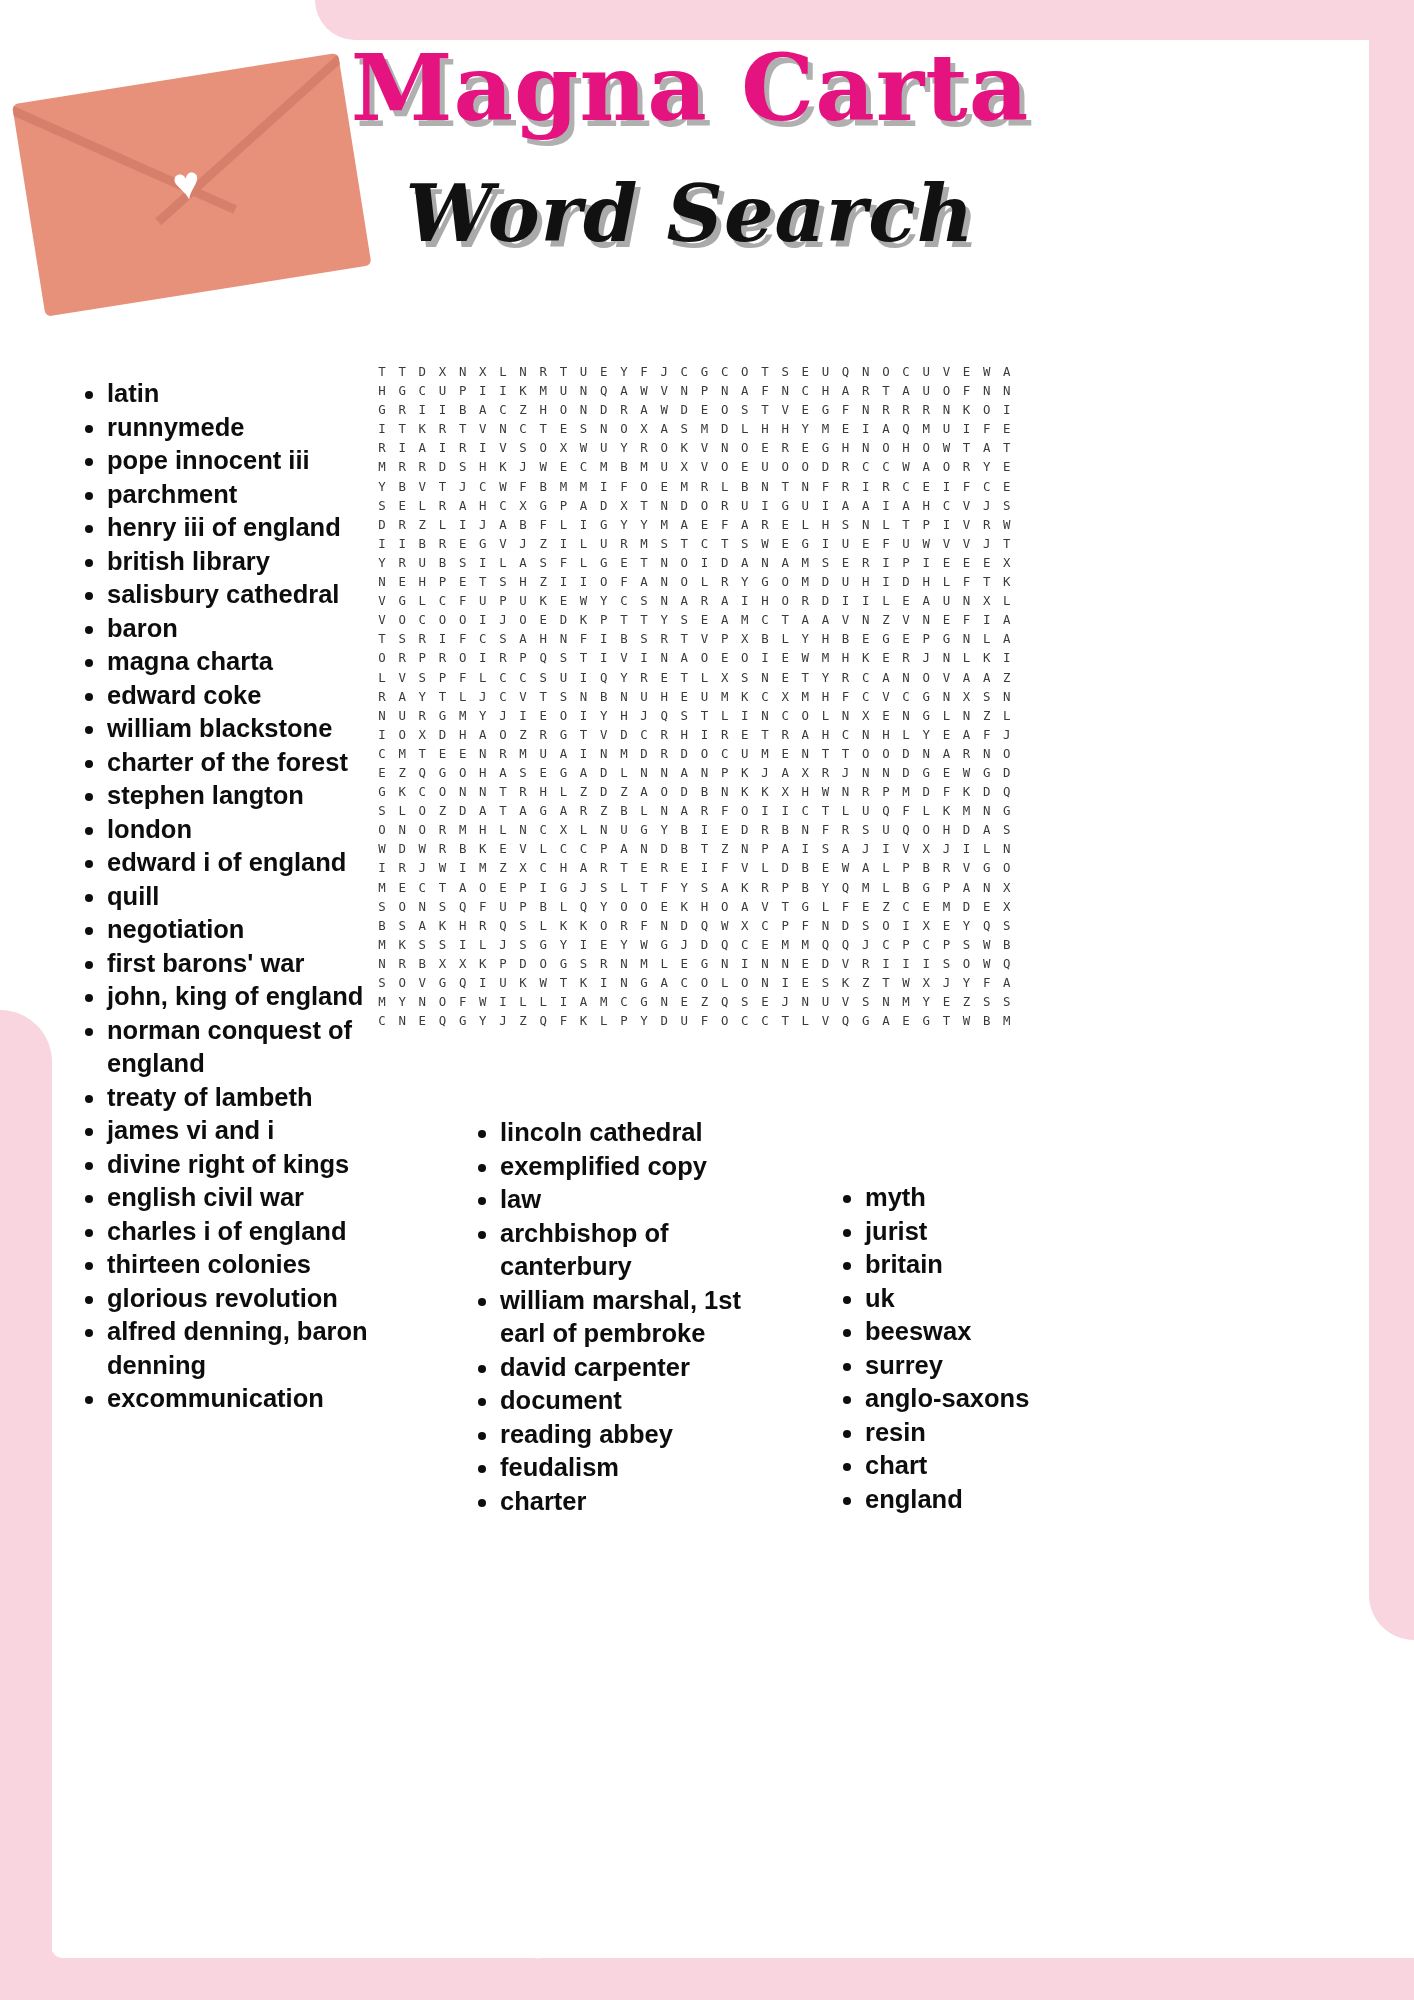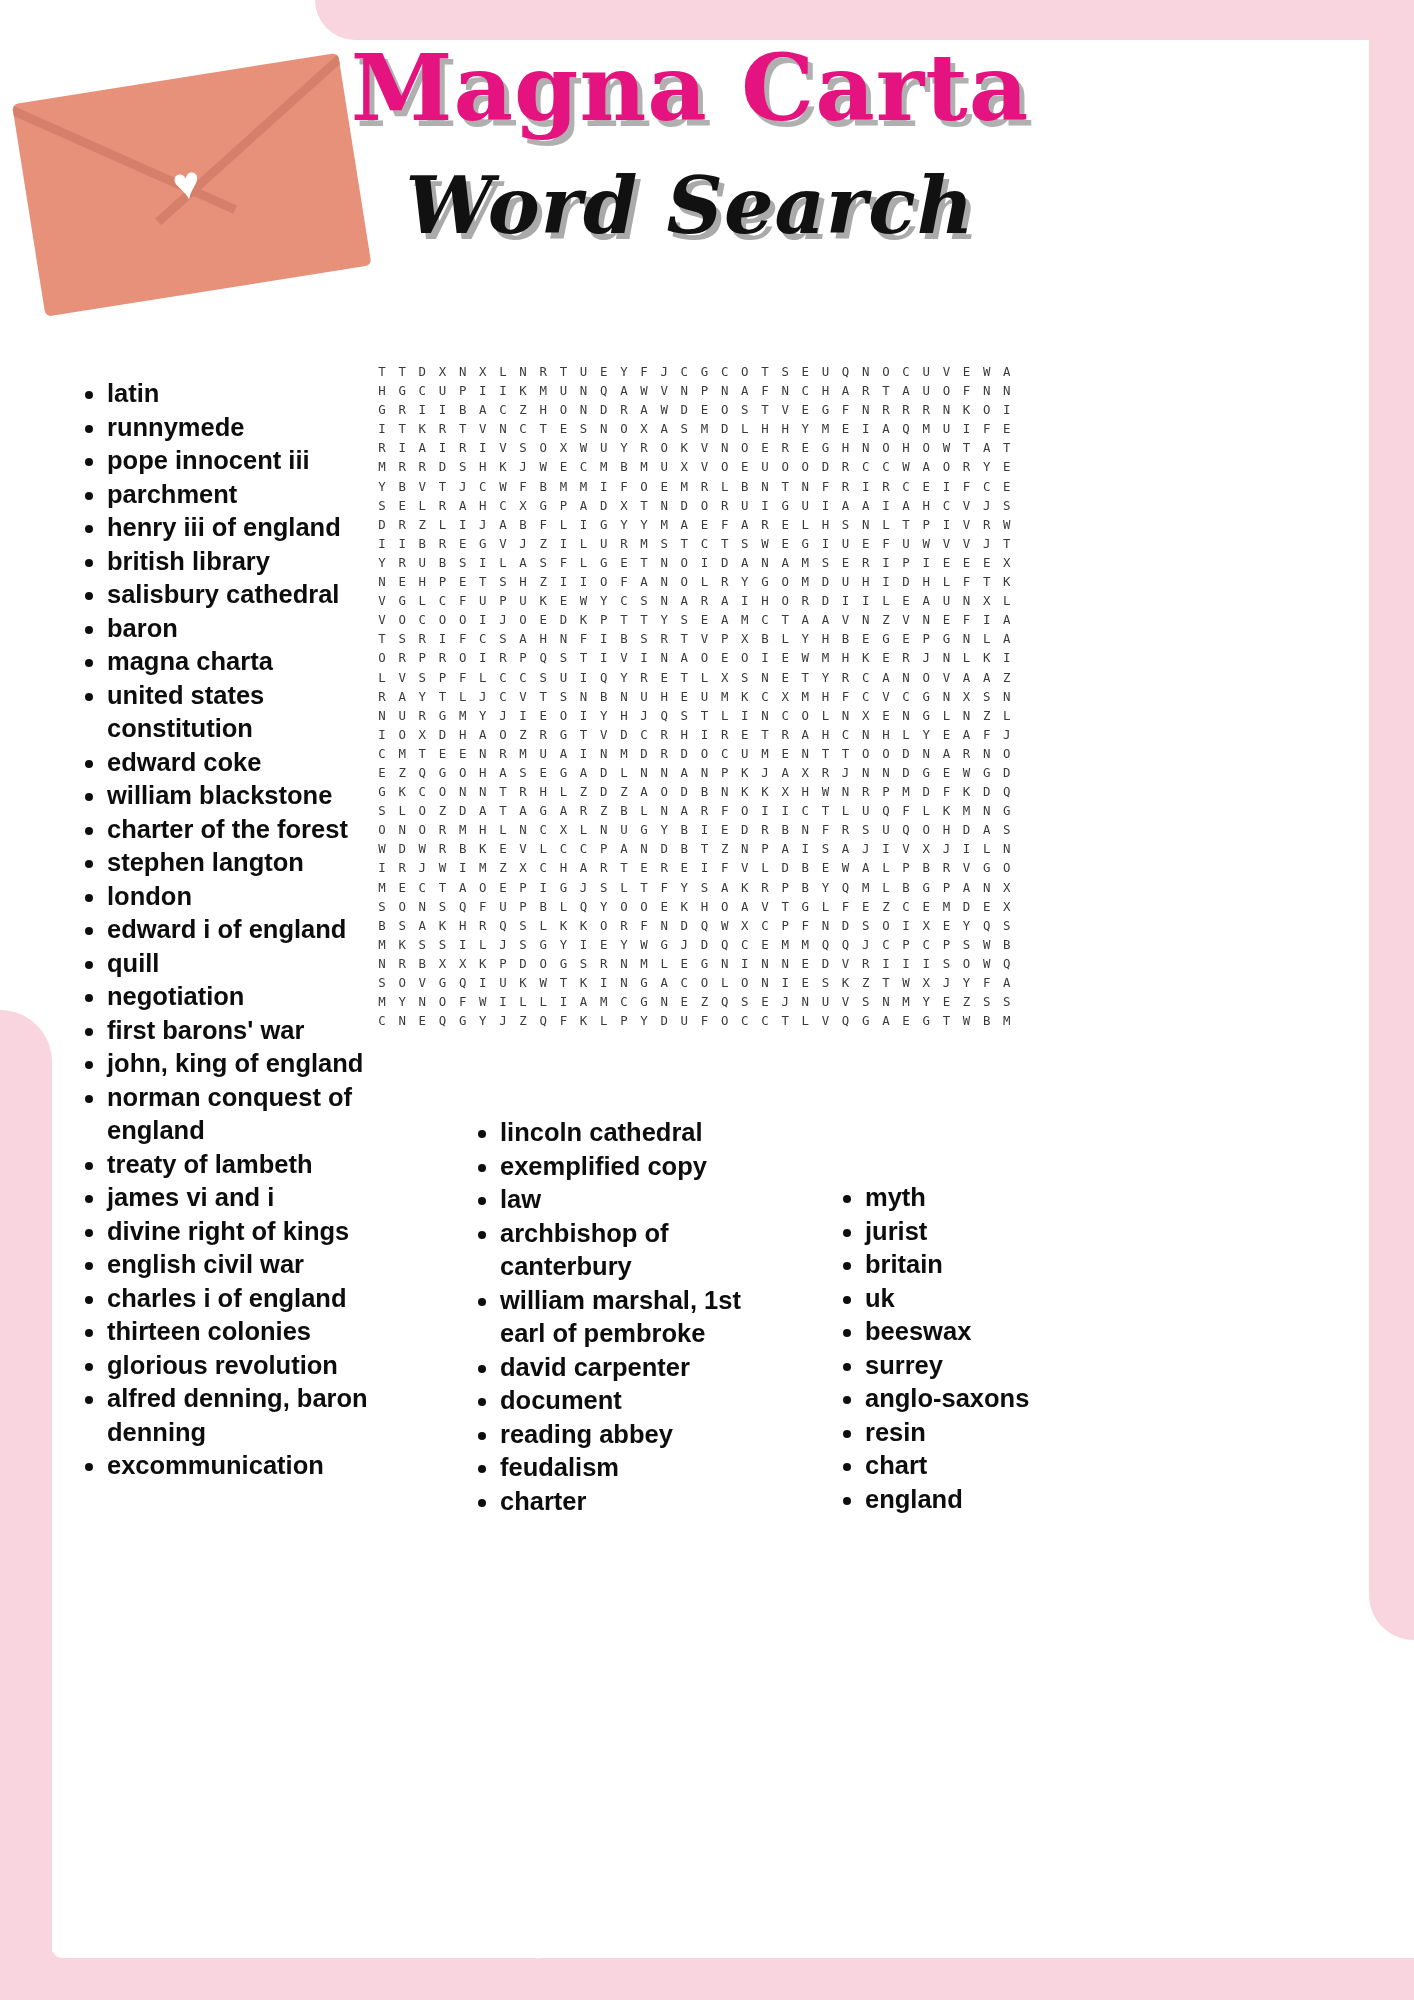--- a/index.html
+++ b/index.html
@@ -104,21 +104,21 @@
   }
   .title-sub{
     font-family:"DejaVu Serif", serif;
     font-style:italic;
     font-weight:bold;
     font-size:78px;
     line-height:1.05;
     color:#111111;
     letter-spacing:1px;
     text-shadow:5px 6px 0 #aaaaaa;
-    margin:28px 0 0 0;
+    margin:36px 0 0 0;
     white-space:nowrap;
   }
 
   
   .grid{
     position:absolute;
     left:372px;top:362px;
     width:645px;
     z-index:4;
   }
@@ -1383,21 +1383,20 @@
   <ul class="wl" id="col1">
       <li>latin</li>
       <li>runnymede</li>
       <li>pope innocent iii</li>
       <li>parchment</li>
       <li>henry iii of england</li>
       <li>british library</li>
       <li>salisbury cathedral</li>
       <li>baron</li>
       <li>magna charta</li>
-      <li>united states constitution</li>
       <li>edward coke</li>
       <li>william blackstone</li>
       <li>charter of the forest</li>
       <li>stephen langton</li>
       <li>london</li>
       <li>edward i of england</li>
       <li>quill</li>
       <li>negotiation</li>
       <li>first barons' war</li>
       <li>john, king of england</li>

